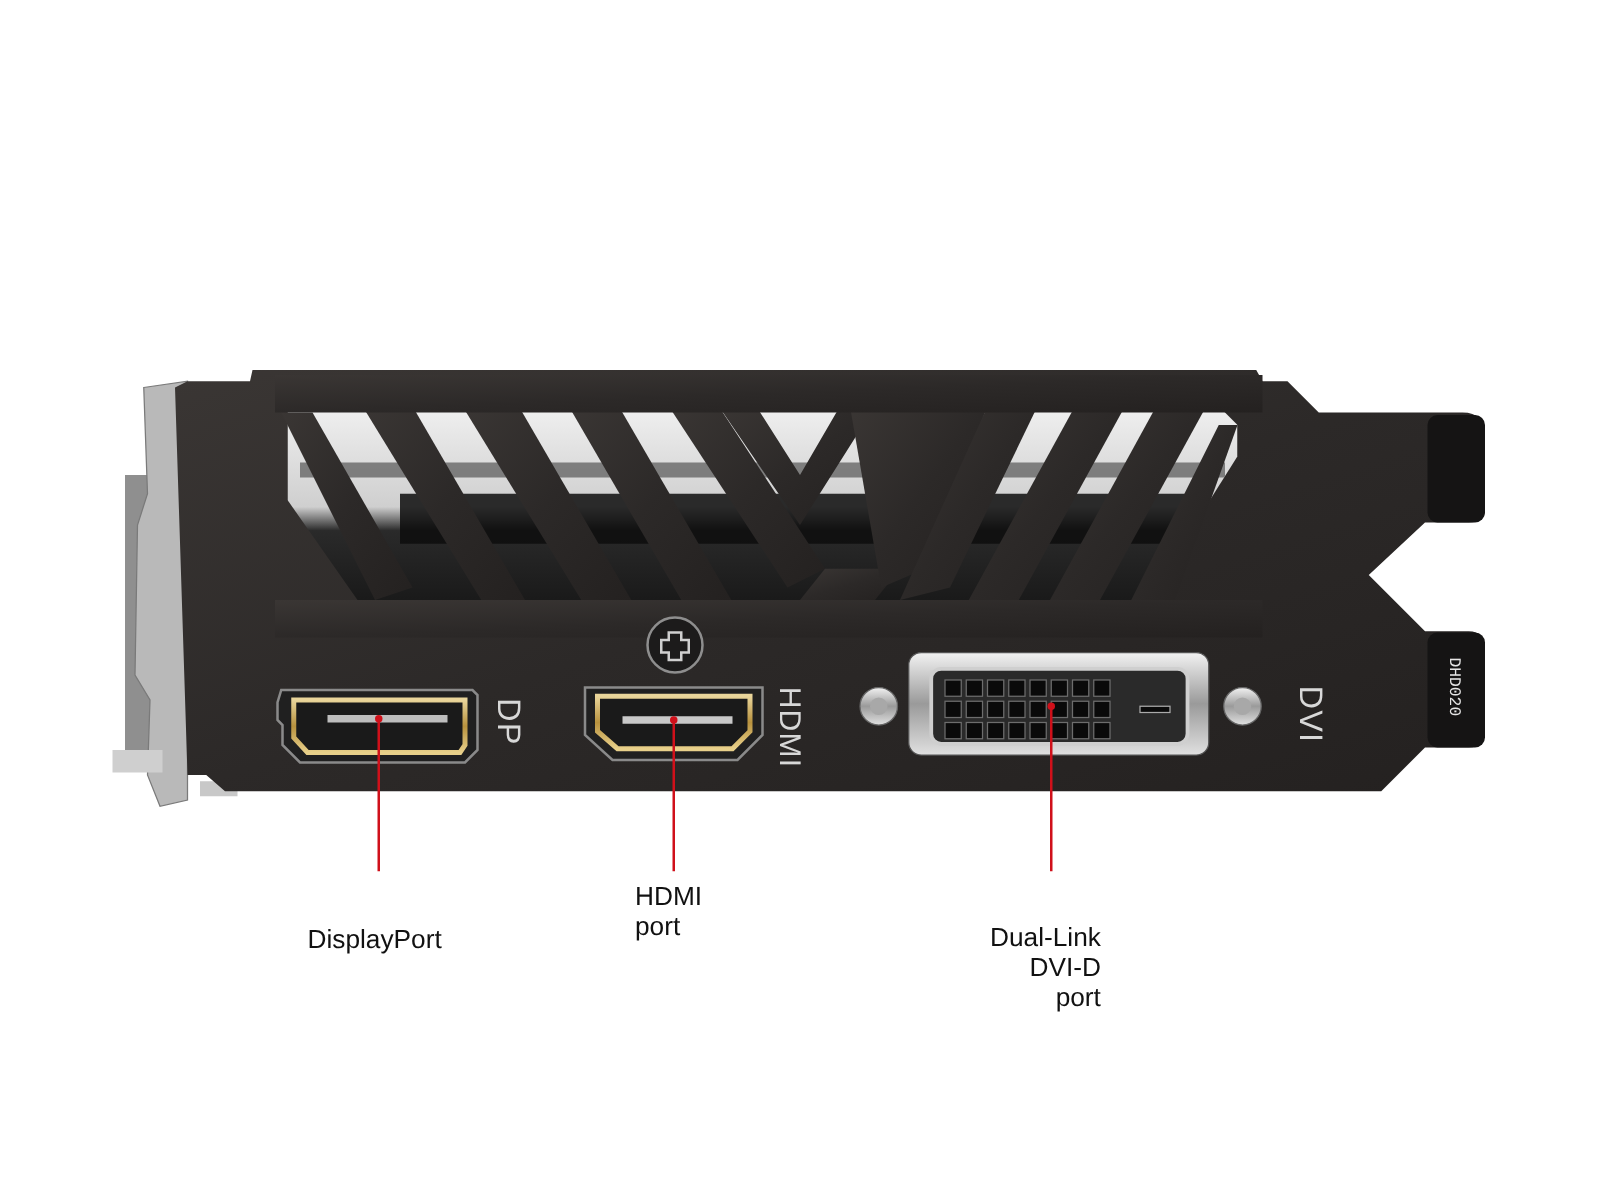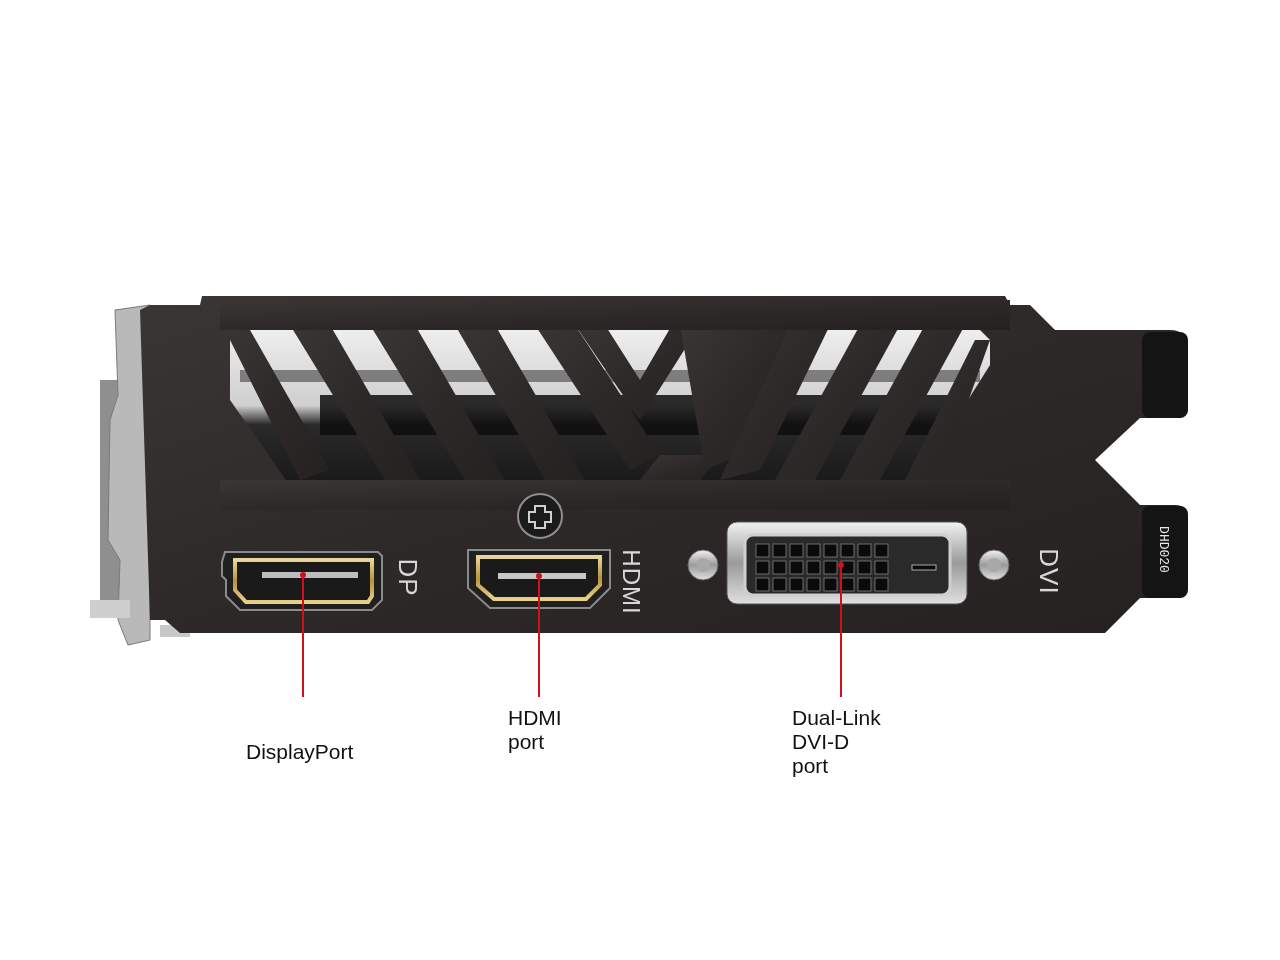--- a/index.html
+++ b/index.html
@@ -142,16 +142,16 @@
   <div class="dot" style="left:300px;top:572px;"></div>
   <div class="leader" style="left:302px;top:575px;height:122px;"></div>
   <div class="dot" style="left:536px;top:573px;"></div>
   <div class="leader" style="left:538px;top:576px;height:121px;"></div>
   <div class="dot" style="left:838px;top:562px;"></div>
   <div class="leader" style="left:840px;top:565px;height:132px;"></div>
 
   <div class="label" style="left:246px;top:706px;margin-top:34px;">DisplayPort</div>
   <div class="label" style="left:508px;top:706px;">HDMI
 port</div>
-  <div class="label" style="left:792px;top:706px;">Dual-Link
+  <div class="label" style="left:792px;top:739px;text-align:right;">Dual-Link
 DVI-D
 port</div>
 </div>
 
 </body></html>

